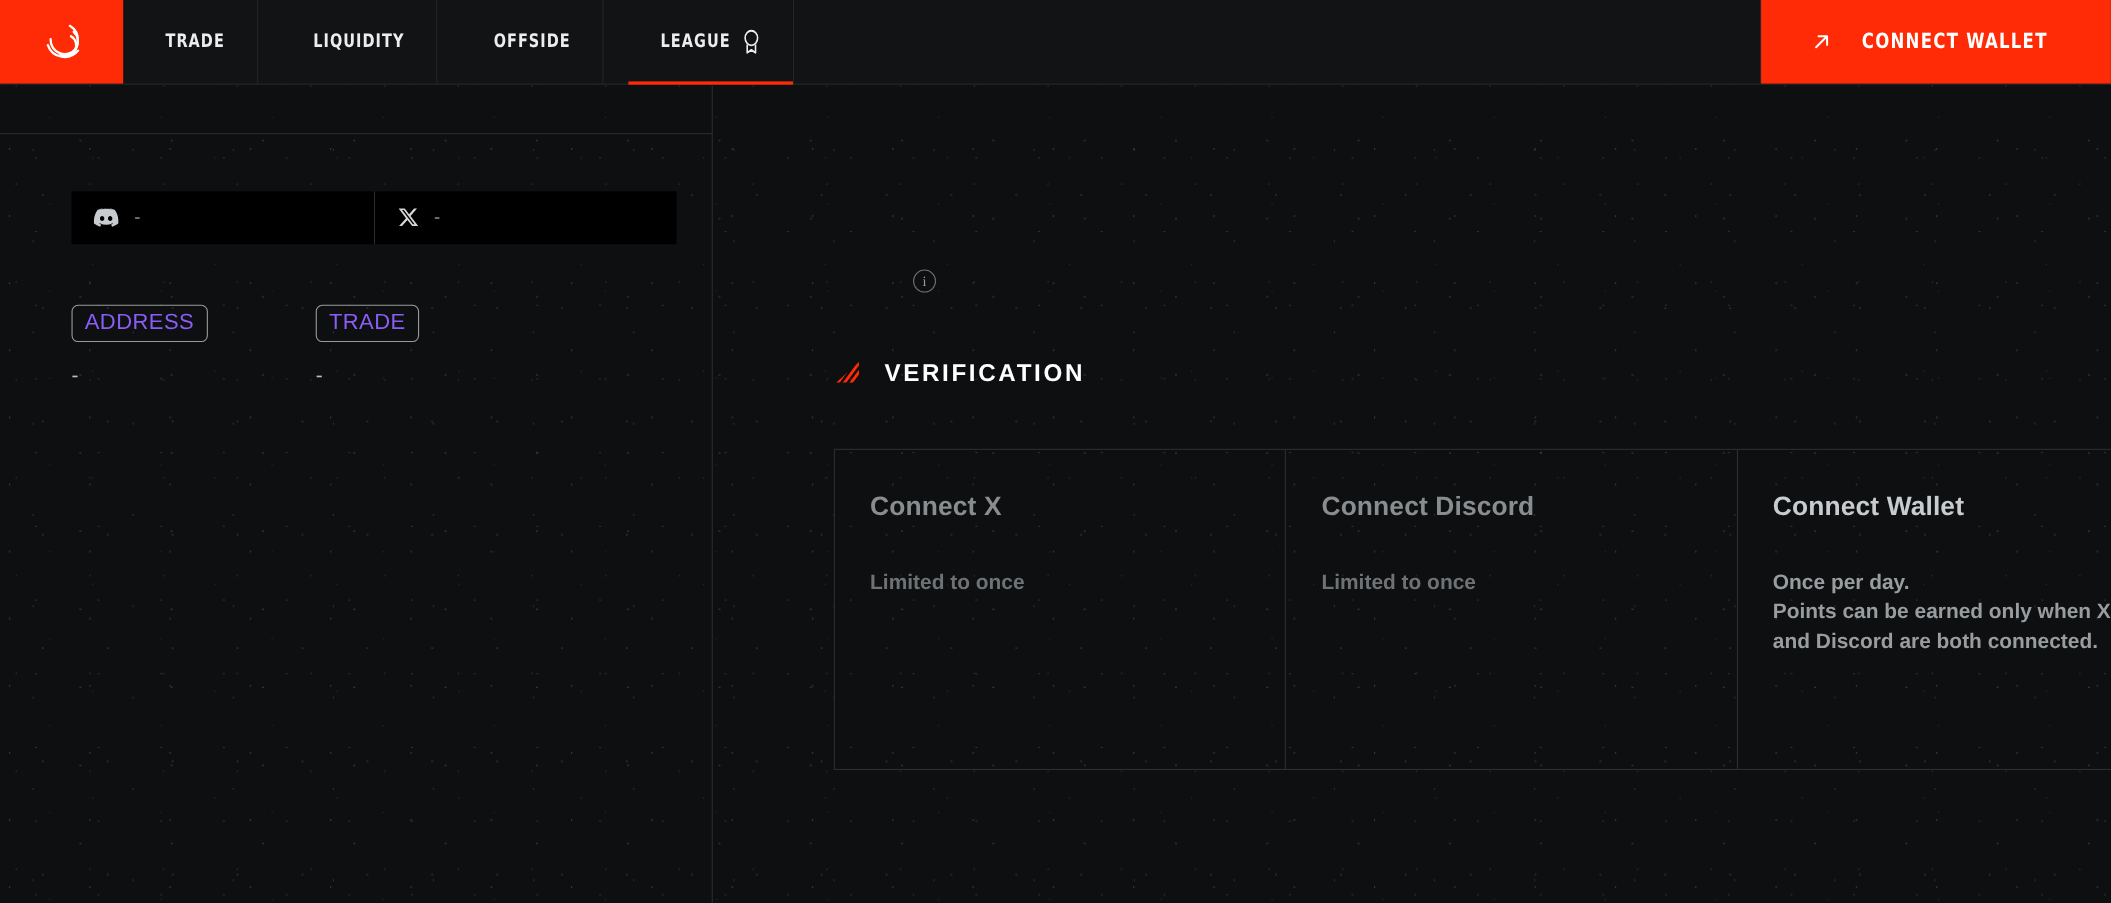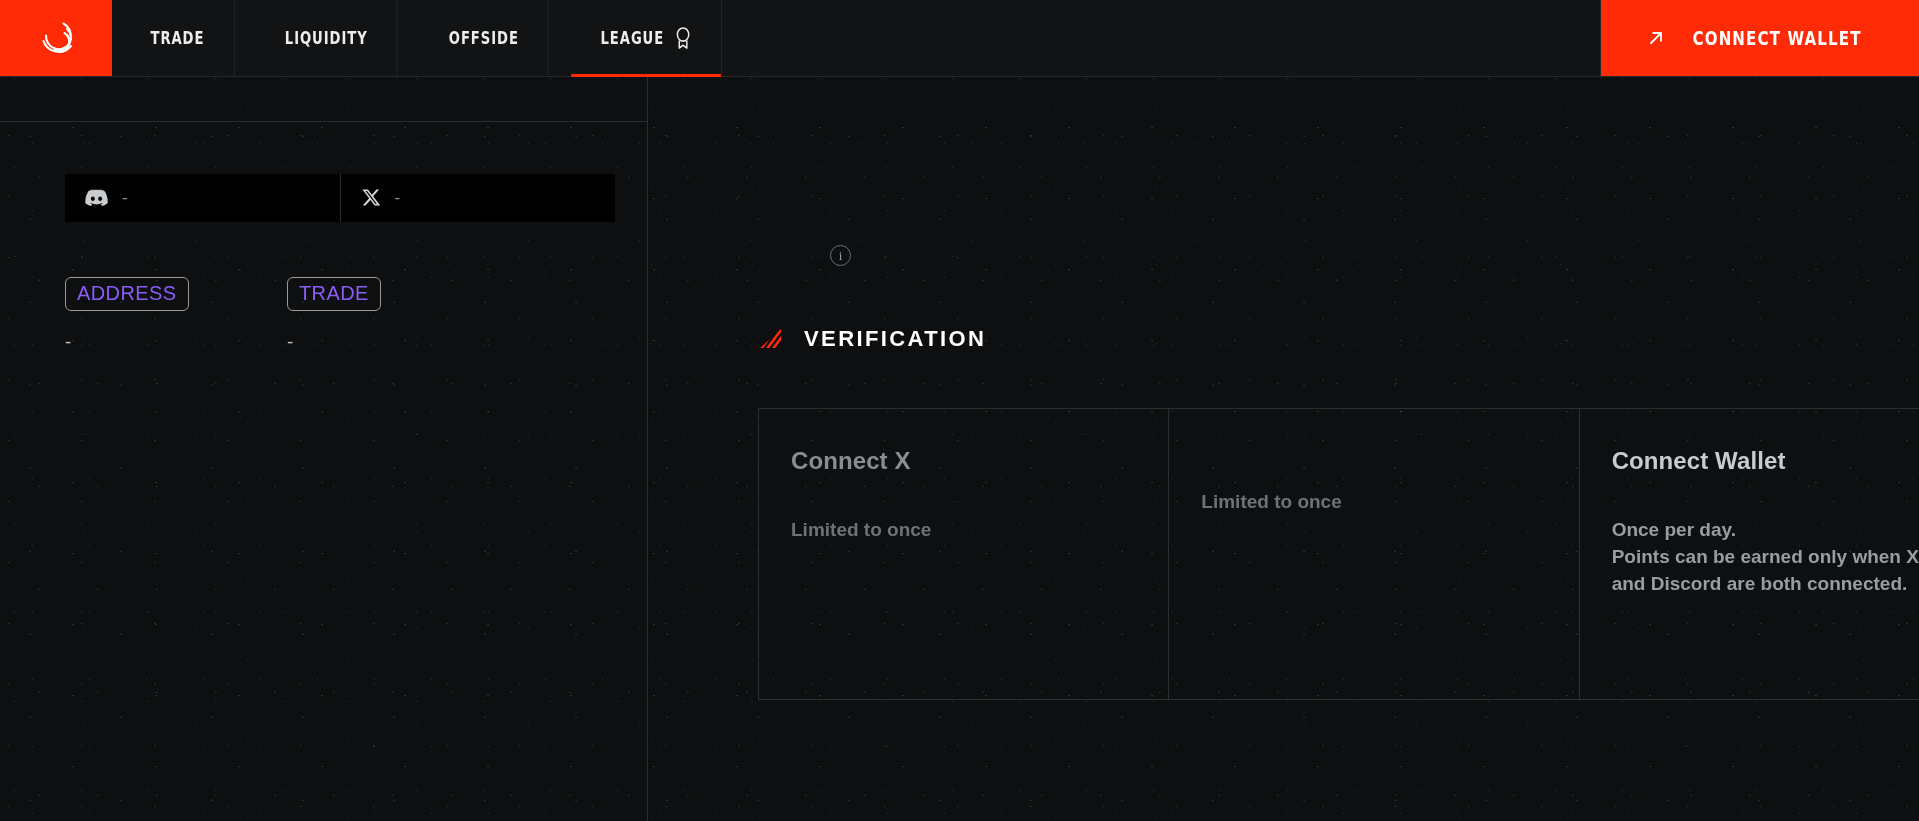--- a/index.html
+++ b/index.html
@@ -226,20 +226,21 @@
         </svg>
         <span class="verif-label">VERIFICATION</span>
       </div>
 
       <div class="cards">
         <div class="card">
           <h3>Connect X</h3>
           <p>Limited to once</p>
         </div>
         <div class="card">
+          <h3>Connect Discord</h3>
           <p>Limited to once</p>
         </div>
         <div class="card bright">
           <h3>Connect Wallet</h3>
           <p style="white-space: pre-line;">Once per day.
 Points can be earned only when X and Discord are both connected.</p>
         </div>
       </div>
     </div>
   </div>

